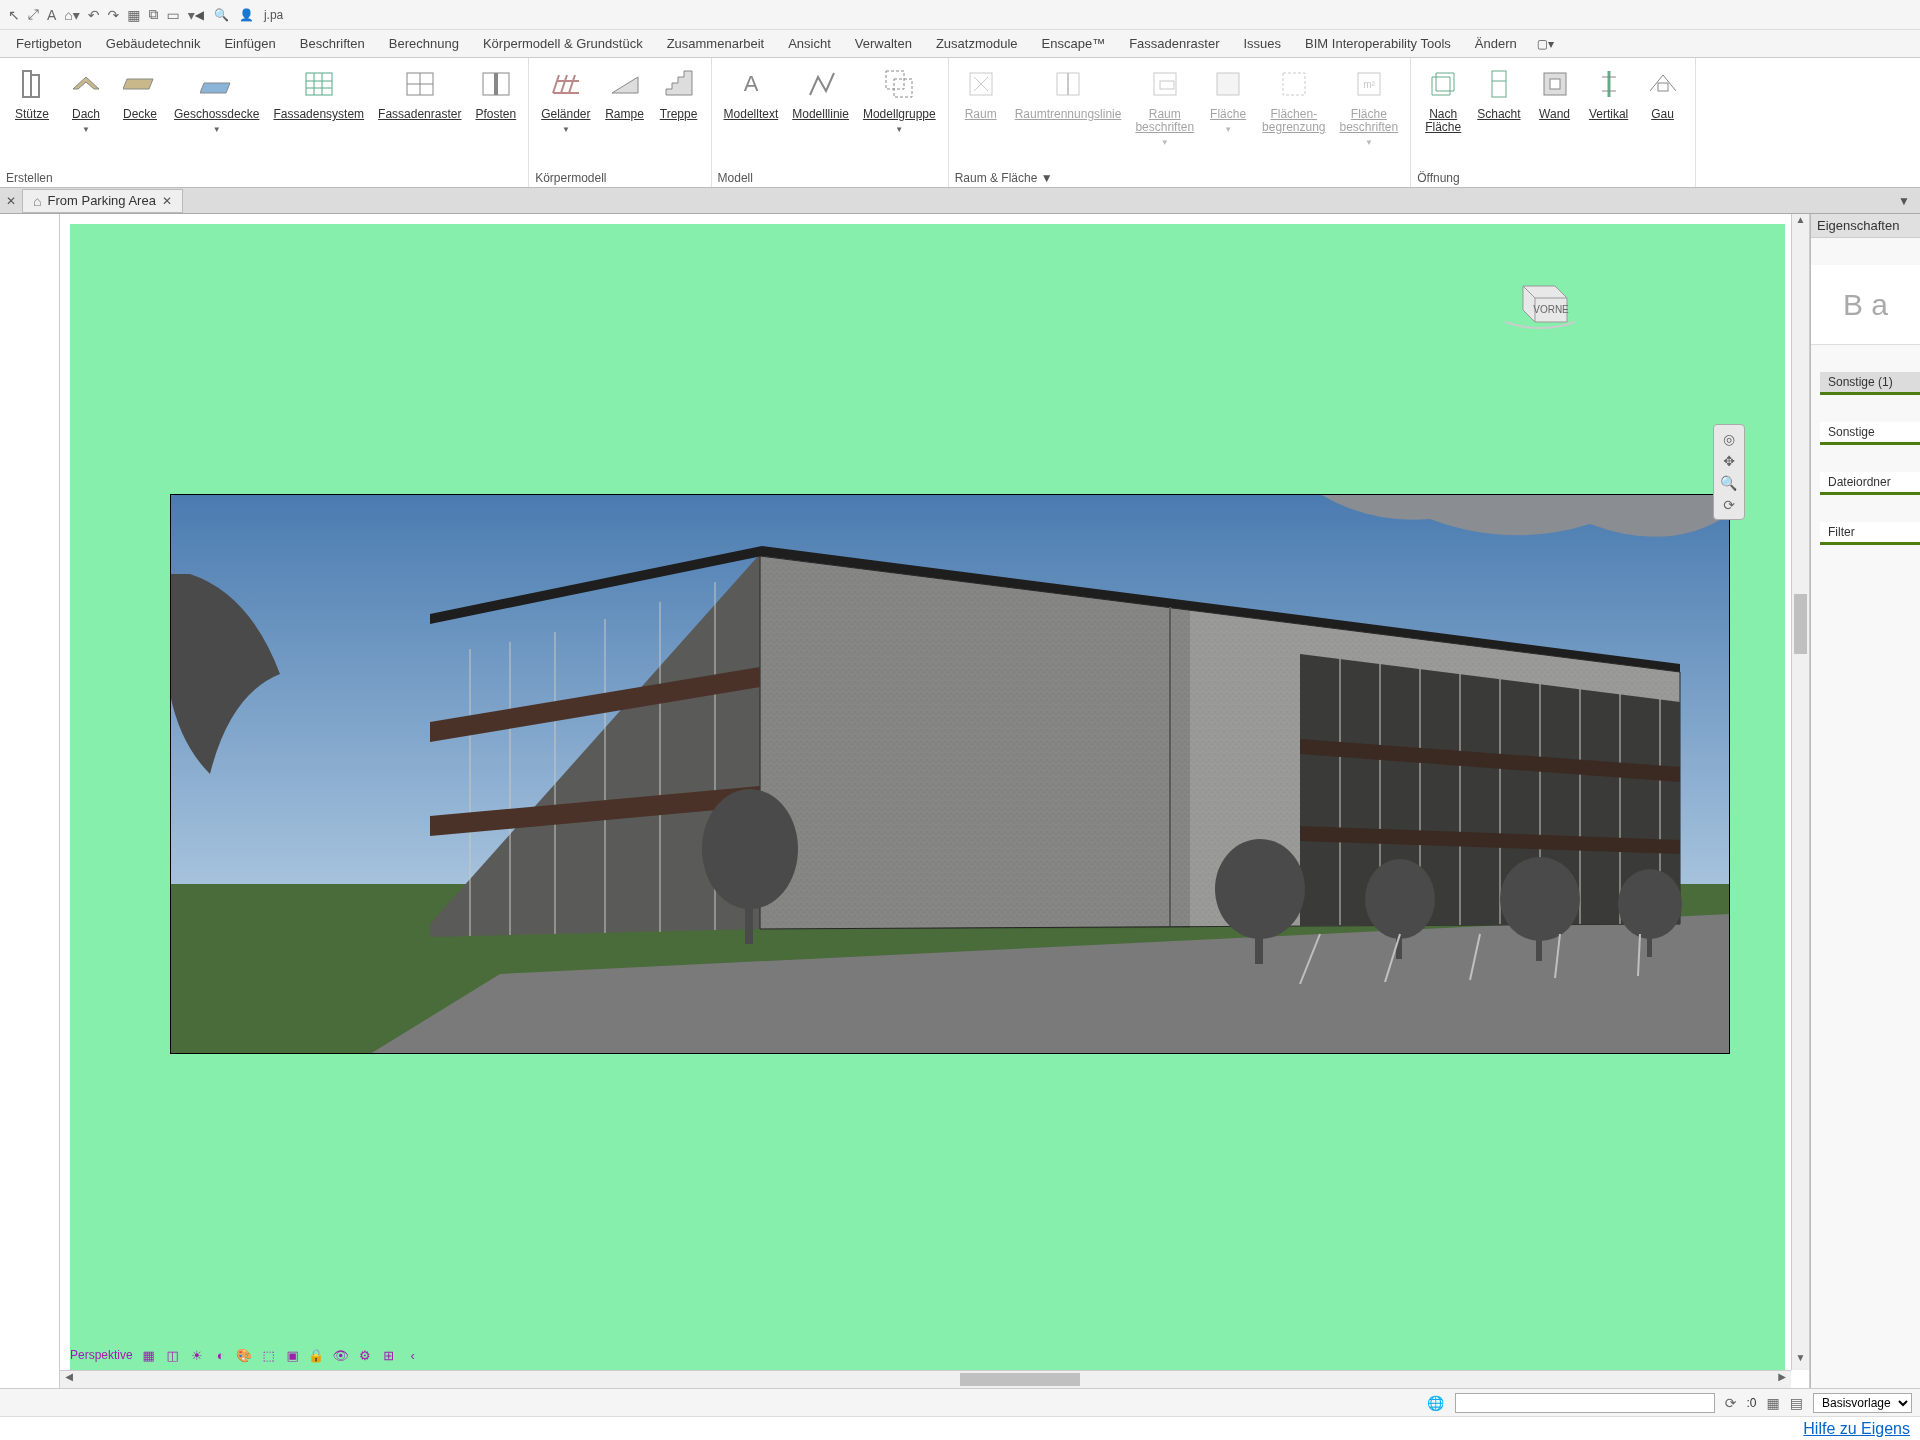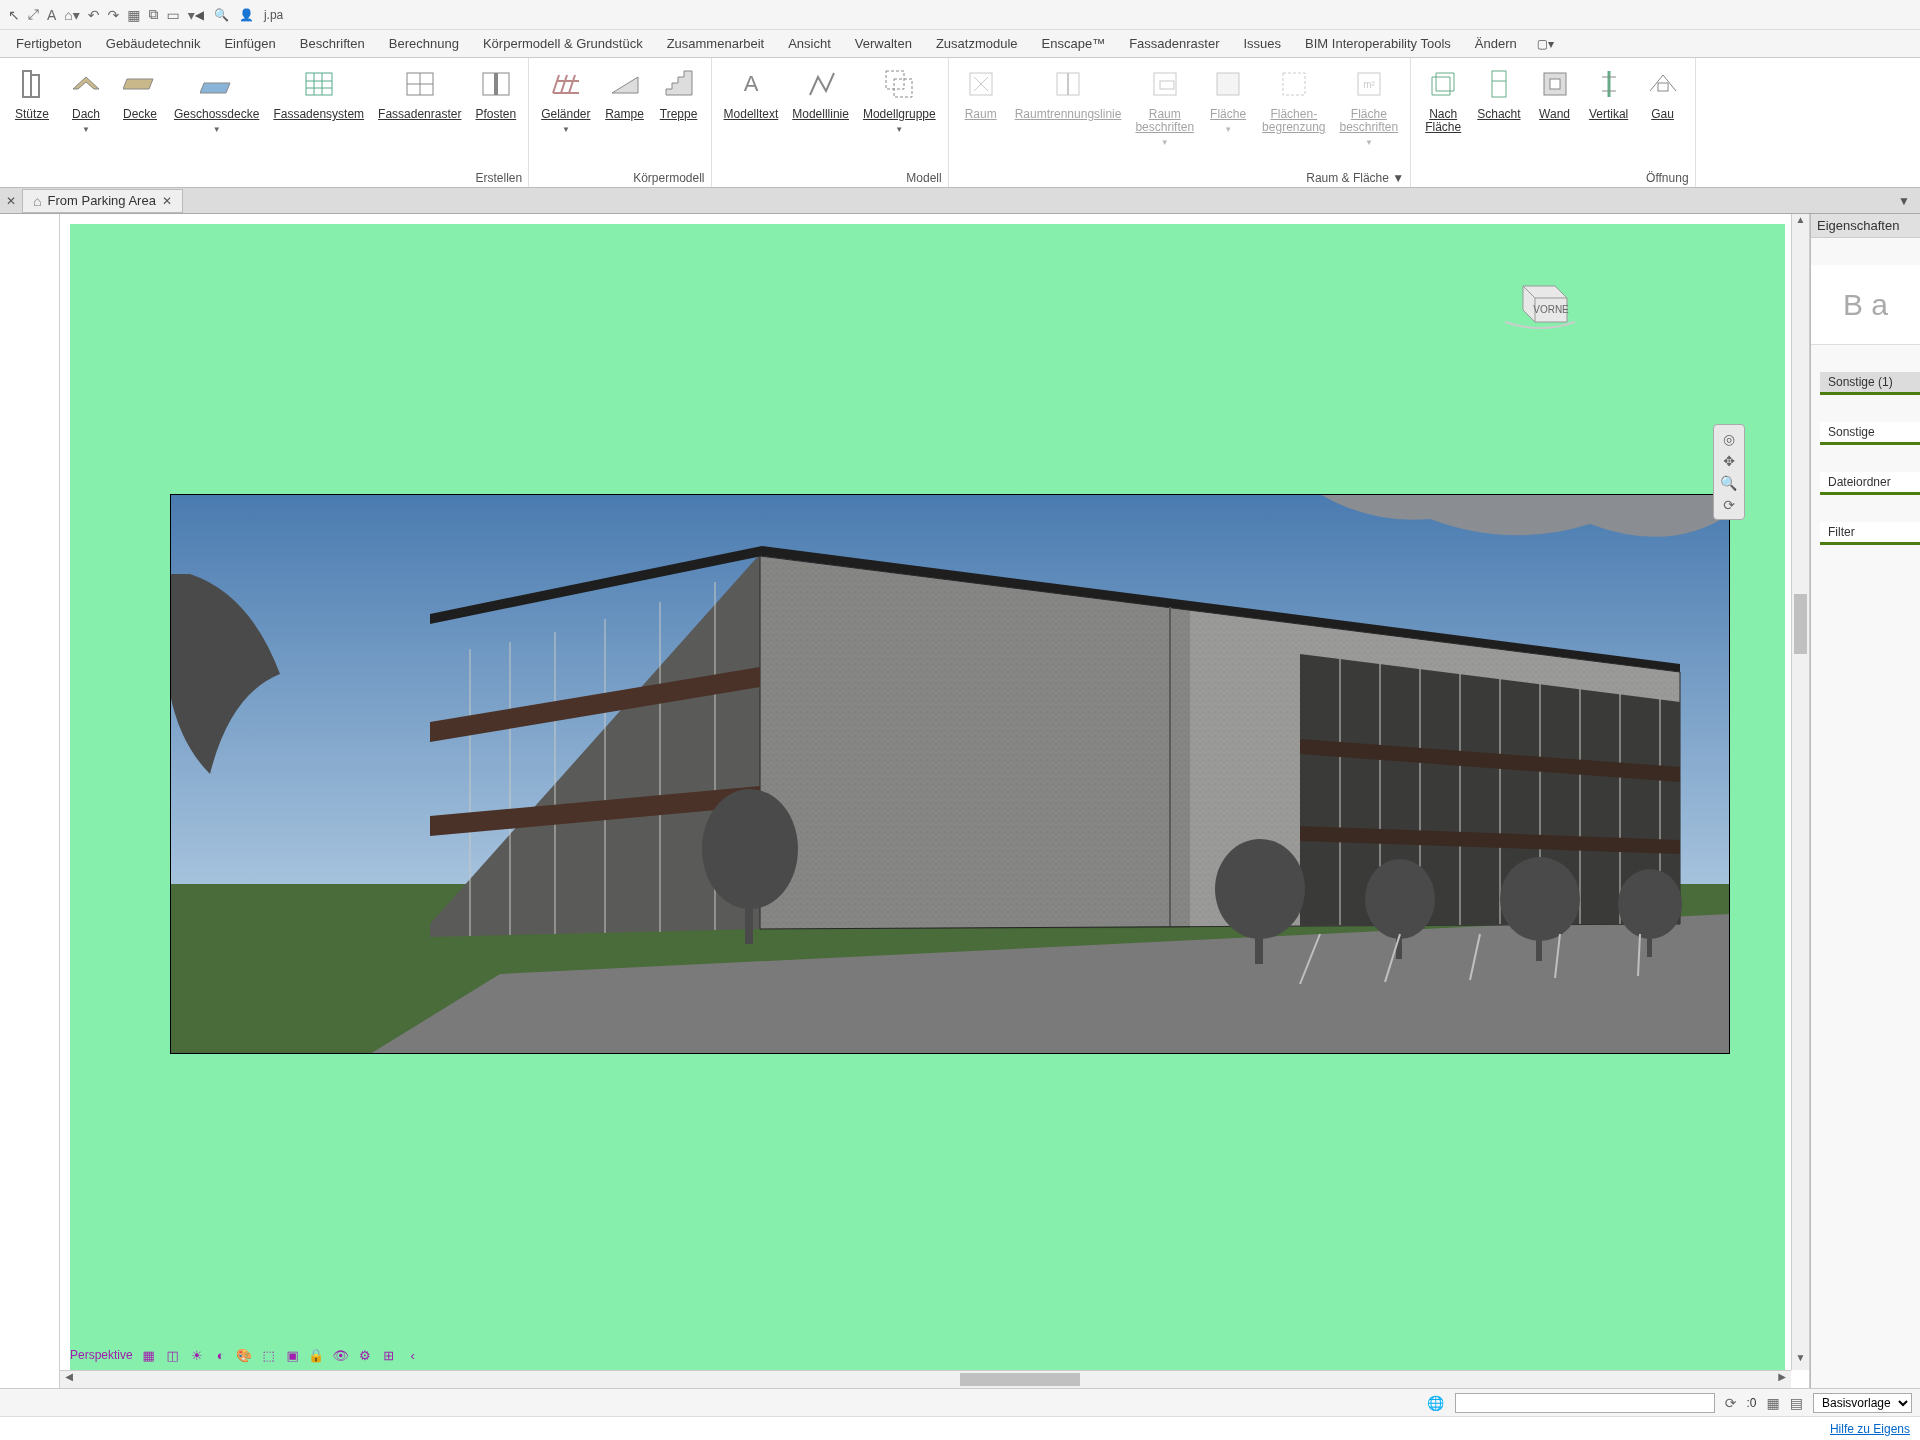--- a/index.html
+++ b/index.html
@@ -12,21 +12,21 @@
 .title-bar .user { display: flex; gap: 10px; align-items: center; color: #555; }
 .title-bar .user span { cursor: pointer; }
 
 .menu-bar { height: 28px; background: #f5f5f5; display: flex; align-items: center; padding: 0 4px; border-bottom: 1px solid #ccc; }
 .menu-bar .tab { padding: 4px 12px; color: #444; cursor: pointer; font-size: 13px; }
 .menu-bar .help-icon { margin-left: 8px; color:#555; }
 
 .ribbon { height: 130px; background: #fff; display: flex; border-bottom: 1px solid #bbb; }
 .ribbon-group { border-right: 1px solid #e0e0e0; display: flex; flex-direction: column; padding: 4px 6px 0 6px; }
 .ribbon-group .items { display: flex; gap: 2px; flex: 1; align-items: flex-start; }
-.ribbon-group .group-label { text-align: right; font-size: 12px; color: #555; padding: 2px 0; }
+.ribbon-group .group-label { text-align: left; font-size: 12px; color: #555; padding: 2px 0; }
 .ribbon-btn { display: flex; flex-direction: column; align-items: center; gap: 4px; padding: 2px 6px; cursor: pointer; min-width: 50px; }
 .ribbon-btn.disabled { opacity: 0.45; cursor: default; }
 .ribbon-btn .icon { width: 40px; height: 40px; display: flex; align-items: center; justify-content: center; }
 .ribbon-btn .lbl { font-size: 12px; color: #333; text-align: center; line-height: 1.1; white-space: pre-line; text-decoration: underline; }
 .ribbon-btn .drop { font-size: 8px; color: #666; }
 
 .tab-strip { height: 26px; background: #dcdcdc; display: flex; align-items: center; padding: 0 6px; border-bottom: 1px solid #aaa; gap: 6px; }
 .tab-strip .view-tab { background: #efefef; padding: 3px 10px; display: flex; align-items: center; gap: 6px; font-size: 13px; border: 1px solid #bbb; }
 .tab-strip .close-x { cursor: pointer; font-size: 12px; color:#555; }
 .tab-strip .home-icon { color:#777; font-size:14px; }
@@ -61,21 +61,21 @@
 .props-panel .row { padding:3px 8px; font-size:12px; border-bottom:3px solid #4d7c0f; background:#fff; cursor:pointer;margin-left:9px; }
 .props-panel .row.grp { background:#dcdcdc; }
 
 .status-bar { height: 28px; background: #f5f5f5; border-top: 1px solid #ccc; display:flex; align-items:center; padding: 0 8px; gap:10px; }
 .status-bar .sb-spacer { flex:1; }
 .status-bar input.sel { width: 260px; height:20px; border:1px solid #aaa; padding:0 4px; font-size:12px; }
 .status-bar select { height:20px; border:1px solid #aaa; font-size:12px; background:#fff; padding:0 4px; }
 .status-bar .sb-icon { color:#666; cursor:pointer; font-size:14px; }
 
 .help-bar { height: 24px; background: #fff; border-top: 1px solid #ddd; display:flex; justify-content:flex-end; align-items:center; padding:0 10px; }
-.help-bar a { color: #0066cc; font-size:12px; text-decoration: underline; cursor:pointer; }
+.help-bar a { color: #0066cc; font-size:16px; text-decoration: underline; cursor:pointer; }
 
 svg { display:block; }
 </style>
 </head>
 <body>
 
 <div class="title-bar">
   <div class="qat">
     <span>↖</span>
     <span>⤢</span>

